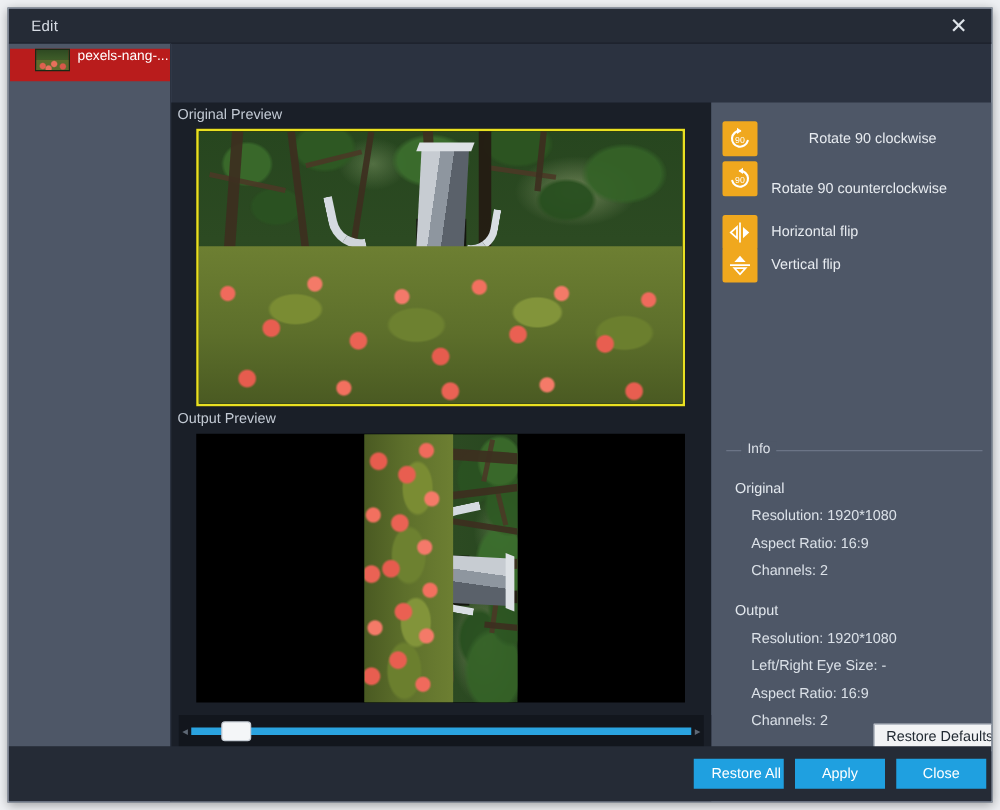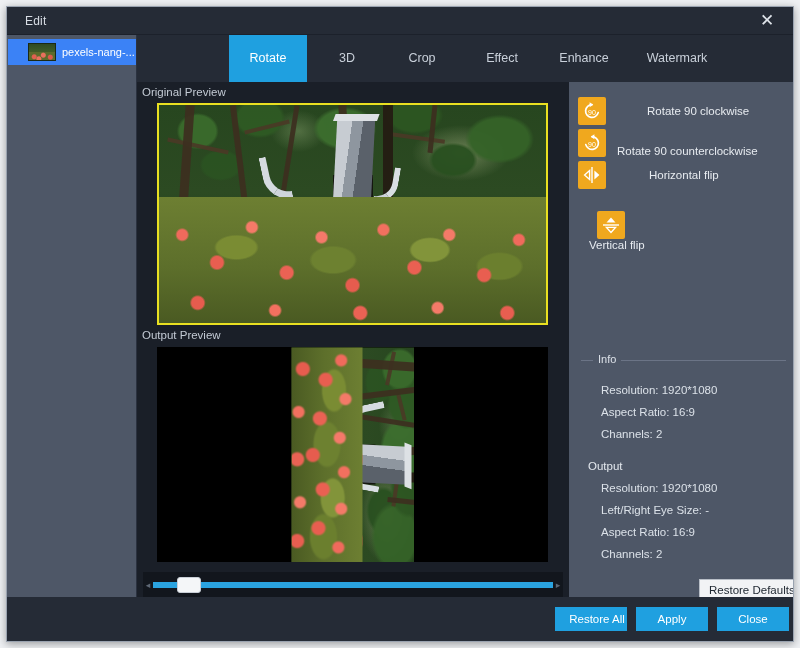--- a/index.html
+++ b/index.html
@@ -34,22 +34,22 @@
   }
 
   
   .sidebar {
     position: absolute; left: 0; top: 28px; width: 130px; height: 608px;
     background: #4e5767;
     border-right: 1px solid #2b3240;
   }
   .file-item {
     position: absolute; left: 1px; top: 4px; width: 128px; height: 26px;
-    background: #3b82f6;
-    display: flex; align-items: center; cursor: pointer;
+    background: #b91c1c;
+    display: flex; align-items: flex-start; cursor: pointer;
   }
   .thumb {
     width: 28px; height: 18px; margin-left: 20px; flex: 0 0 auto;
     background:
       linear-gradient(180deg, #2f4a22 0%, #3d5c28 45%, #6a3d2c 70%, #8a4a3a 100%);
     border: 1px solid #1b2a14;
     position: relative; overflow: hidden;
   }
   .thumb::after {
     content:""; position:absolute; left:0; bottom:0; width:100%; height:48%;
@@ -292,28 +292,20 @@
     <div class="close-btn">✕</div>
   </div>
 
   <div class="sidebar">
     <div class="file-item">
       <div class="thumb"></div>
       <div class="file-name">pexels-nang-...</div>
     </div>
   </div>
 
-  <div class="tabbar">
-    <div class="tab active" style="left:92px;width:78px;">Rotate</div>
-    <div class="tab" style="left:178px;width:64px;">3D</div>
-    <div class="tab" style="left:250px;width:70px;">Crop</div>
-    <div class="tab" style="left:328px;width:74px;">Effect</div>
-    <div class="tab" style="left:406px;width:82px;">Enhance</div>
-    <div class="tab" style="left:492px;width:96px;">Watermark</div>
-  </div>
 
   <div class="center">
     <div class="panel-label" style="top:4px;">Original Preview</div>
 
     <div class="preview-orig">
       <div class="scene">
         <div class="foliage"></div>
         <div class="branch b1"></div>
           <div class="branch b2"></div>
           <div class="branch b3"></div>
@@ -375,46 +367,47 @@
       <div class="rot-ico">
         <svg width="22" height="22" viewBox="0 0 22 22">
           <path d="M11 4.6a6.4 6.4 0 1 1-6.2 8" fill="none" stroke="#fff" stroke-width="1.7" stroke-linecap="round"></path>
           <path d="M13.4 2.2 L9.8 4.7 L13.4 7.2 Z" fill="#fff"></path>
           <text x="11" y="14.5" font-size="7" fill="#fff" text-anchor="middle" font-family="Liberation Sans, sans-serif">90</text>
         </svg>
       </div>
       <div class="rot-label">Rotate 90 counterclockwise</div>
     </div>
 
-    <div class="rot-row" style="top:79px;gap:32px;">
+    <div class="rot-row" style="top:90px;">
       <div class="rot-ico">
         <svg width="22" height="22" viewBox="0 0 22 22">
           <line x1="11" y1="3" x2="11" y2="19" stroke="#fff" stroke-width="1.4"></line>
           <path d="M8.6 6.5 L8.6 15.5 L3.6 11 Z" fill="none" stroke="#fff" stroke-width="1.4"></path>
           <path d="M13.4 6.5 L13.4 15.5 L18.4 11 Z" fill="#fff"></path>
         </svg>
       </div>
       <div class="rot-label">Horizontal flip</div>
     </div>
 
-    <div class="rot-row" style="top:129px;flex-direction:column;">
+    <div class="rot-row" style="top:116px;">
       <div class="rot-ico">
         <svg width="22" height="22" viewBox="0 0 22 22">
           <line x1="3" y1="11" x2="19" y2="11" stroke="#fff" stroke-width="1.4"></line>
           <path d="M6.5 8.6 L15.5 8.6 L11 3.6 Z" fill="#fff"></path>
           <path d="M6.5 13.4 L15.5 13.4 L11 18.4 Z" fill="none" stroke="#fff" stroke-width="1.4"></path>
         </svg>
       </div>
       <div class="rot-label">Vertical flip</div>
     </div>
 
     <div class="info-fieldset">
       <div class="info-line"></div>
       <div class="info-legend">Info</div>
       <div class="info-body">
+        <div class="info-h">Original</div>
         <div class="info-v">Resolution: 1920*1080</div>
         <div class="info-v">Aspect Ratio: 16:9</div>
         <div class="info-v">Channels: 2</div>
         <div class="info-gap"></div>
         <div class="info-h">Output</div>
         <div class="info-v">Resolution: 1920*1080</div>
         <div class="info-v">Left/Right Eye Size: -</div>
         <div class="info-v">Aspect Ratio: 16:9</div>
         <div class="info-v">Channels: 2</div>
       </div>

